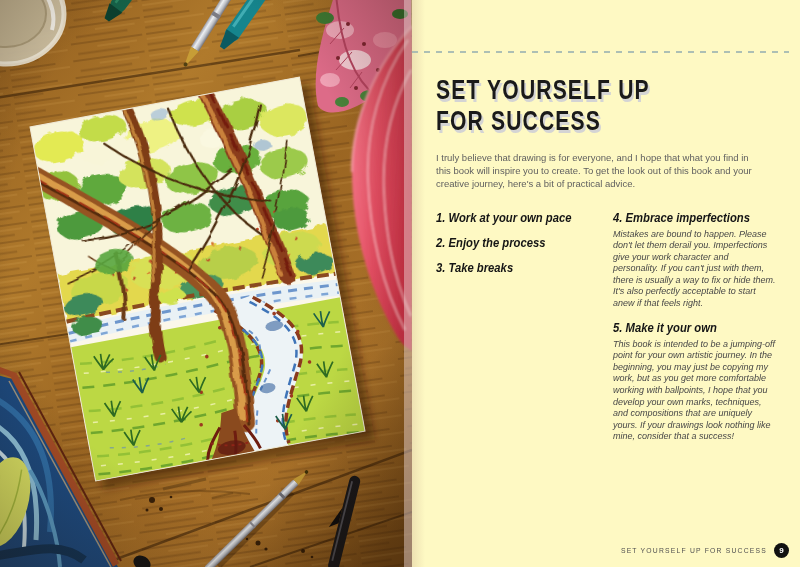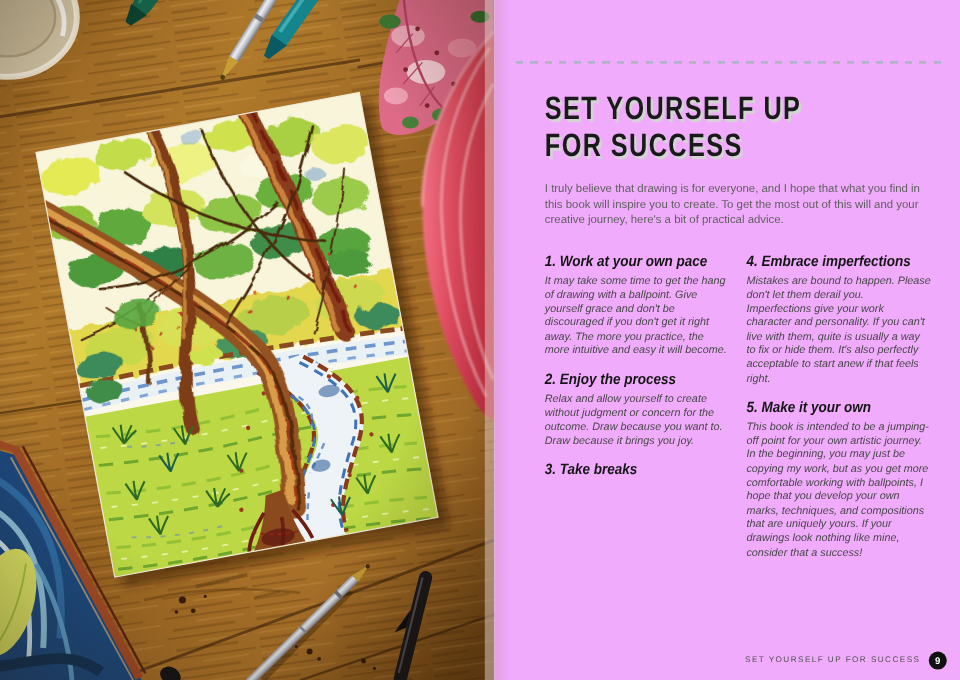--- a/index.html
+++ b/index.html
@@ -1,20 +1,20 @@
 <!DOCTYPE html>
 <html><head>
 <meta charset="utf-8">
 <style>
   html,body{margin:0;padding:0;background:#e8e8e8;}
   .spread{position:relative;width:800px;height:567px;background:#ffffff;overflow:hidden;
           font-family:"Liberation Sans",sans-serif;display:flex;}
   .photo{position:relative;width:412px;height:567px;flex:none;}
   .photo svg{display:block;}
-  .page{position:relative;flex:1;box-sizing:border-box;padding:0 24px 0 42px;background:#f0abfc;}
+  .page{position:relative;flex:1;box-sizing:border-box;padding:0 24px 0 24px;background:#fef9c3;}
   .page::before{content:"";position:absolute;left:0;top:0;bottom:0;width:13px;
           background:linear-gradient(90deg,rgba(150,100,90,0.16),rgba(255,255,255,0));pointer-events:none;}
   .dashline{margin:51px -13px 0 -24px;height:2px;
           background:repeating-linear-gradient(90deg,#9eb5b2 0 6px,transparent 6px 12px);opacity:.85;}
   .title{margin:22px 0 0 0;font-size:27px;line-height:31px;font-weight:bold;color:#1a1a1a;
           letter-spacing:1.5px;transform:scaleX(0.78);transform-origin:0 0;white-space:nowrap;
           text-shadow:2.5px 2.5px 0 #d4d4d4;}
   .title div{display:block;}
   .intro{margin-top:14px;font-size:9.5px;line-height:13px;color:#5f5f5f;max-width:330px;}
   .cols{display:flex;gap:14px;margin-top:2px;font-style:italic;}
@@ -399,40 +399,38 @@
   </div>
 
   <div class="page">
     <div class="dashline"></div>
 
     <h1 class="title">
       <div>SET YOURSELF UP</div>
       <div>FOR SUCCESS</div>
     </h1>
 
-    <p class="intro">I truly believe that drawing is for everyone, and I hope that what you find in this book will inspire you to create. To get the most out of this will and your creative journey, here's a bit of practical advice.</p>
+    <p class="intro">I truly believe that drawing is for everyone, and I hope that what you find in this book will inspire you to create. To get the look out of this book and your creative journey, here's a bit of practical advice.</p>
 
     <div class="cols">
       <div class="col">
         <section class="sec">
           <h3>1. Work at your own pace</h3>
-          <p>It may take some time to get the hang of drawing with a ballpoint. Give yourself grace and don't be discouraged if you don't get it right away. The more you practice, the more intuitive and easy it will become.</p>
         </section>
         <section class="sec">
           <h3>2. Enjoy the process</h3>
-          <p>Relax and allow yourself to create without judgment or concern for the outcome. Draw because you want to. Draw because it brings you joy.</p>
         </section>
         <section class="sec">
           <h3>3. Take breaks</h3>
         </section>
       </div>
       <div class="col">
         <section class="sec">
           <h3>4. Embrace imperfections</h3>
-          <p>Mistakes are bound to happen. Please don't let them derail you. Imperfections give your work character and personality. If you can't live with them, quite is usually a way to fix or hide them. It's also perfectly acceptable to start anew if that feels right.</p>
+          <p>Mistakes are bound to happen. Please don't let them derail you. Imperfections give your work character and personality. If you can't just with them, there is usually a way to fix or hide them. It's also perfectly acceptable to start anew if that feels right.</p>
         </section>
         <section class="sec">
           <h3>5. Make it your own</h3>
           <p>This book is intended to be a jumping-off point for your own artistic journey. In the beginning, you may just be copying my work, but as you get more comfortable working with ballpoints, I hope that you develop your own marks, techniques, and compositions that are uniquely yours. If your drawings look nothing like mine, consider that a success!</p>
         </section>
       </div>
     </div>
 
     <div class="footer">
       <span class="flabel">SET YOURSELF UP FOR SUCCESS</span>

